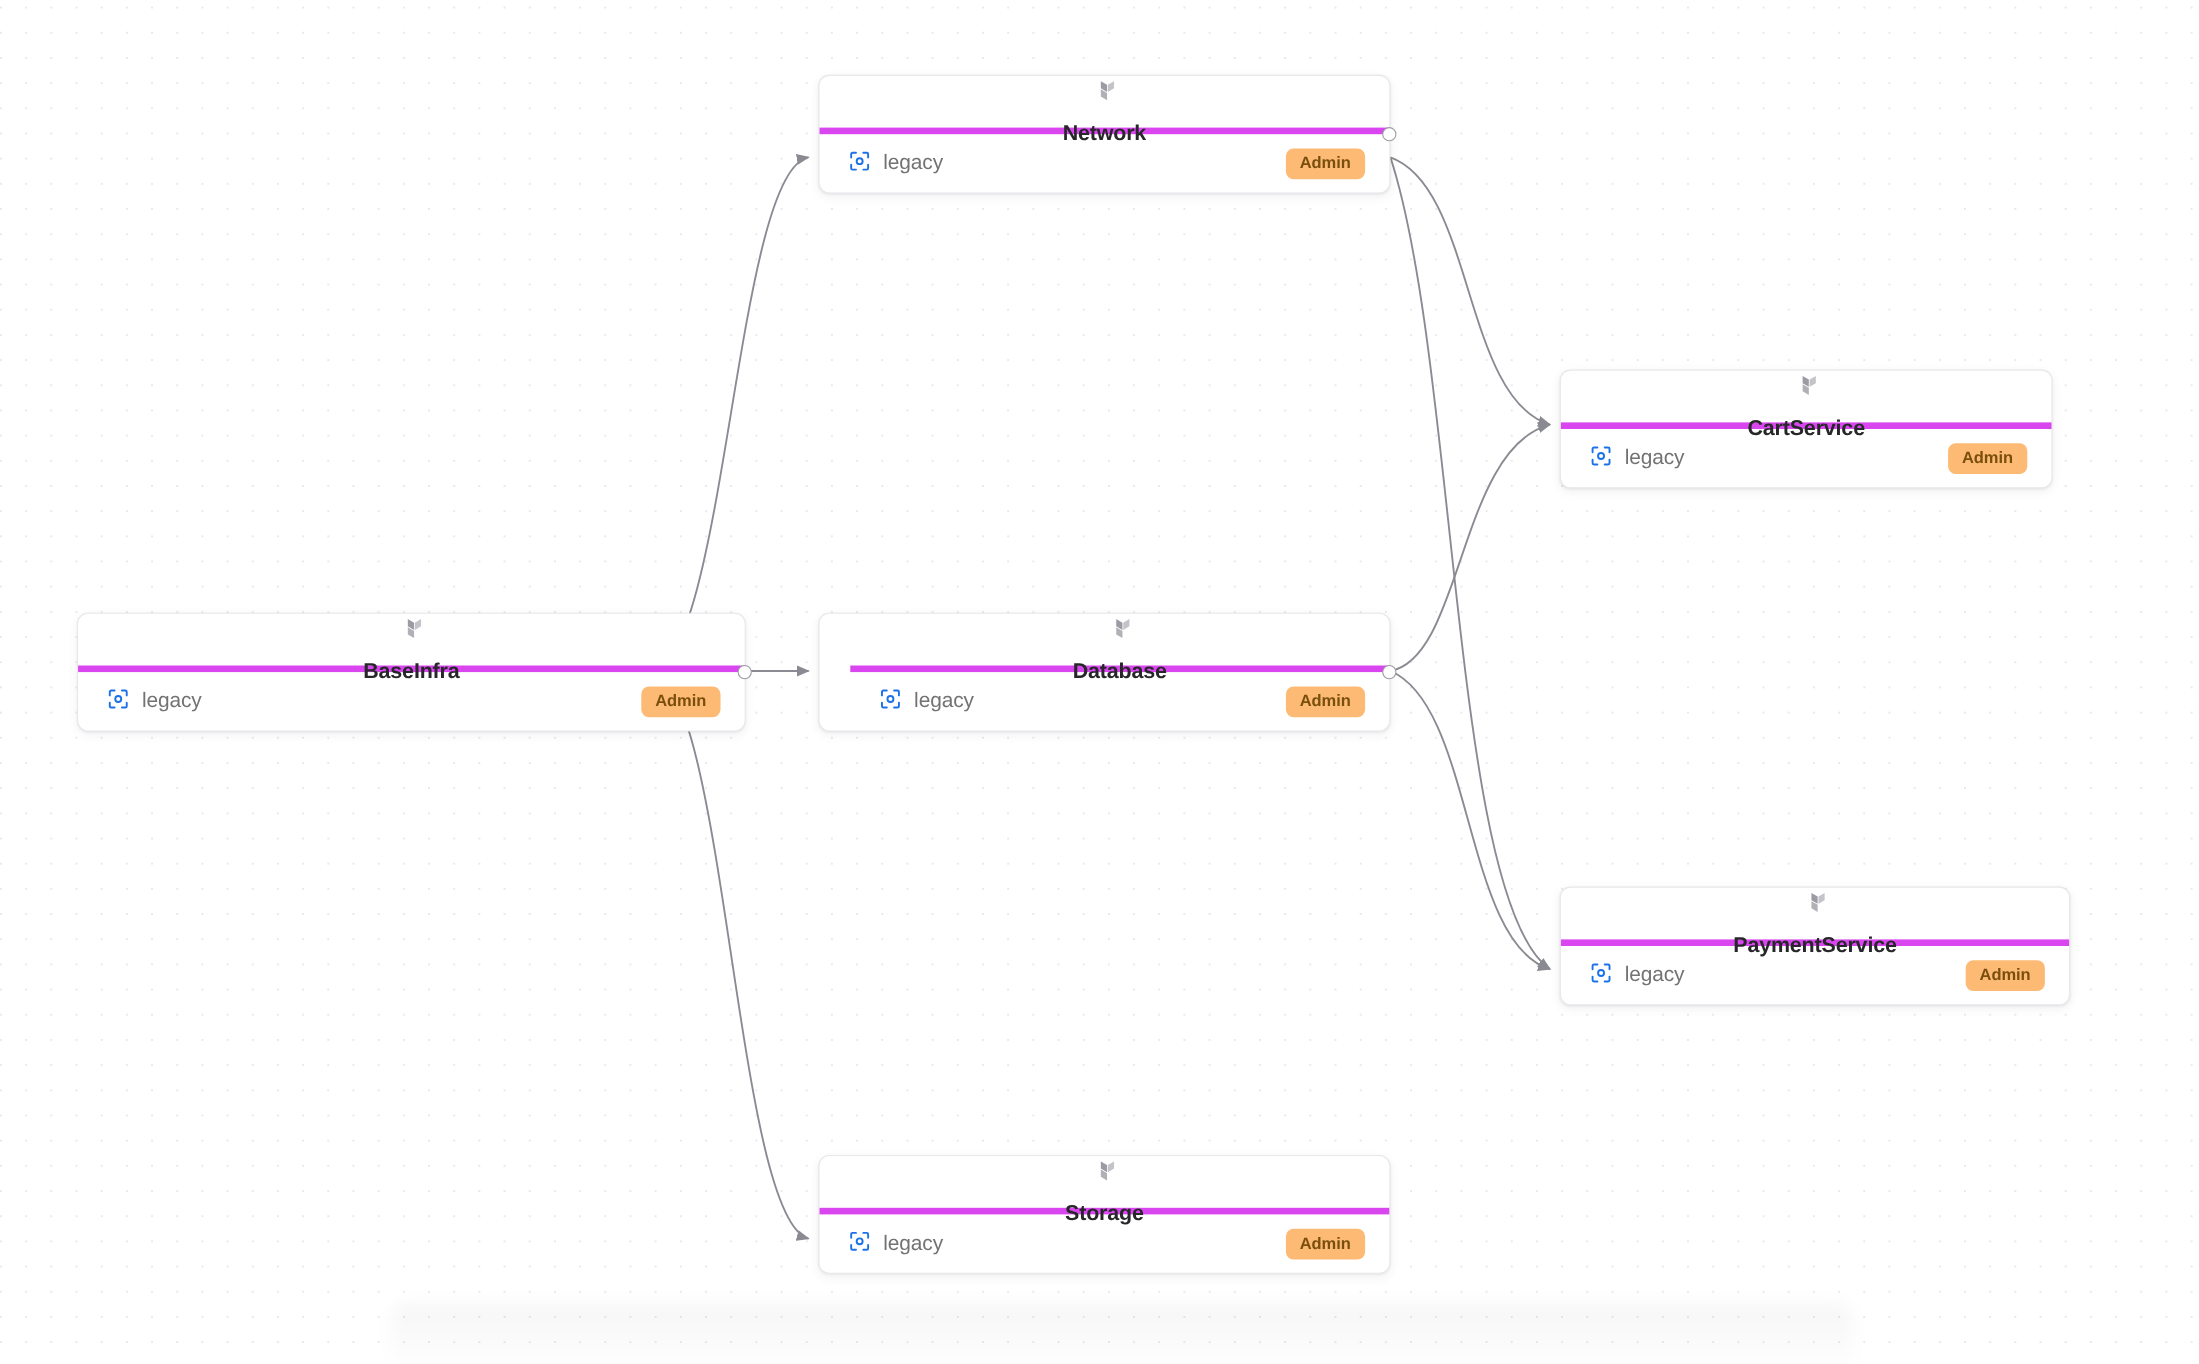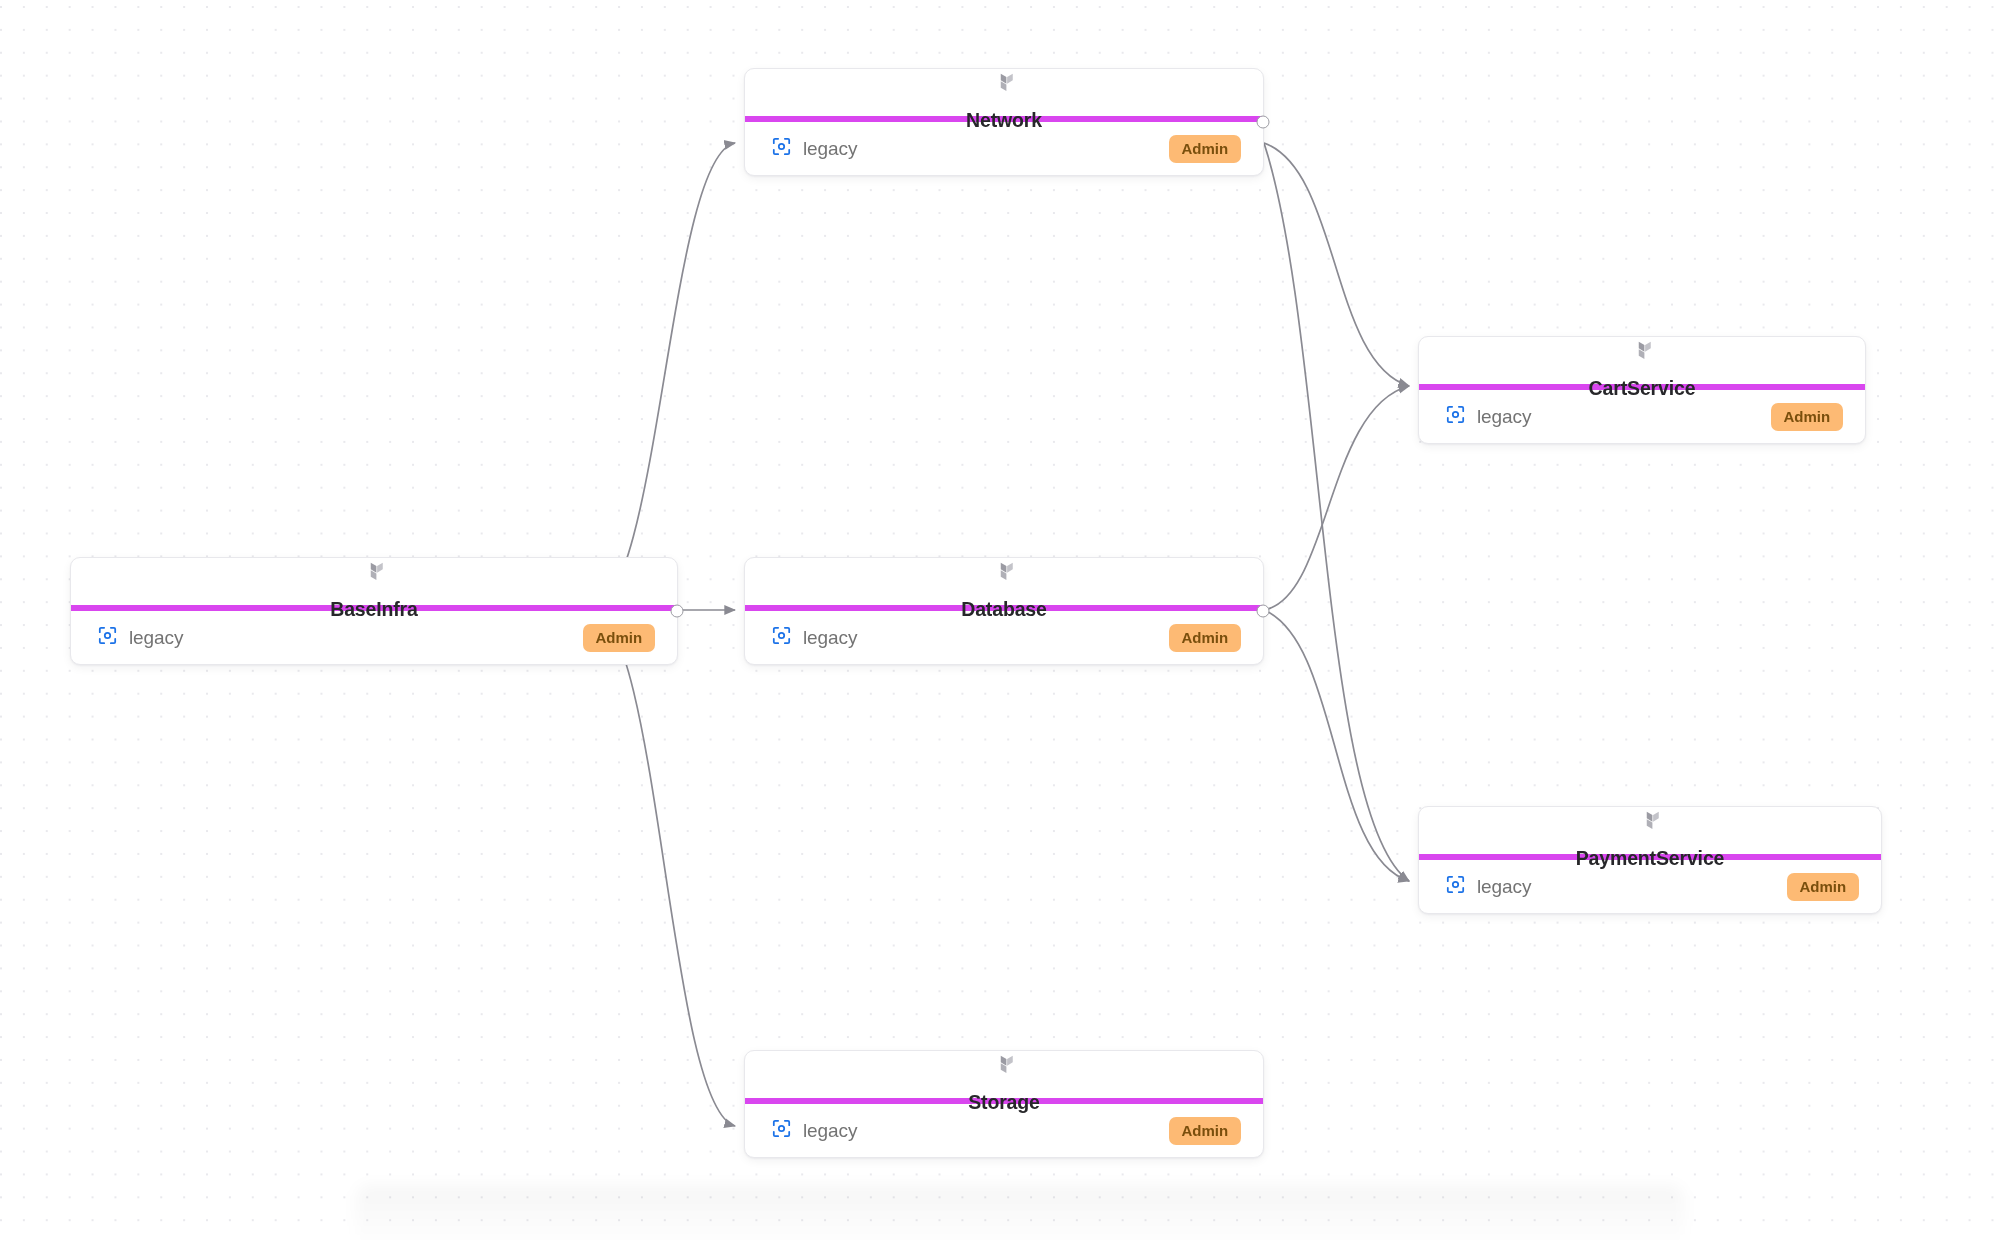--- a/index.html
+++ b/index.html
@@ -117,21 +117,21 @@
     top: 53px;
     transform: translate(-50%, -50%);
     cursor: crosshair;
     z-index: 4;
   }
   .handle.right { left: 100%; }
 
   
   #node-baseinfra      { left: 70px;   top: 557px;  width: 608px; }
   #node-network        { left: 744px;  top: 68px;   width: 520px; }
-  #node-database       { left: 744px;  top: 557px;  width: 520px; }
+  #node-database       { left: 744px;  top: 557px;  width: 520px; padding-left: 28px; }
   #node-storage        { left: 744px;  top: 1050px; width: 520px; text-align: center; }
   #node-cartservice    { left: 1418px; top: 304px;  width: 448px; margin-top: 32px; }
   #node-paymentservice { left: 1418px; top: 806px;  width: 464px; }
 </style>
 </head>
 <body>
 
 <div id="canvas">
 
   <div id="bottom-band"></div>

